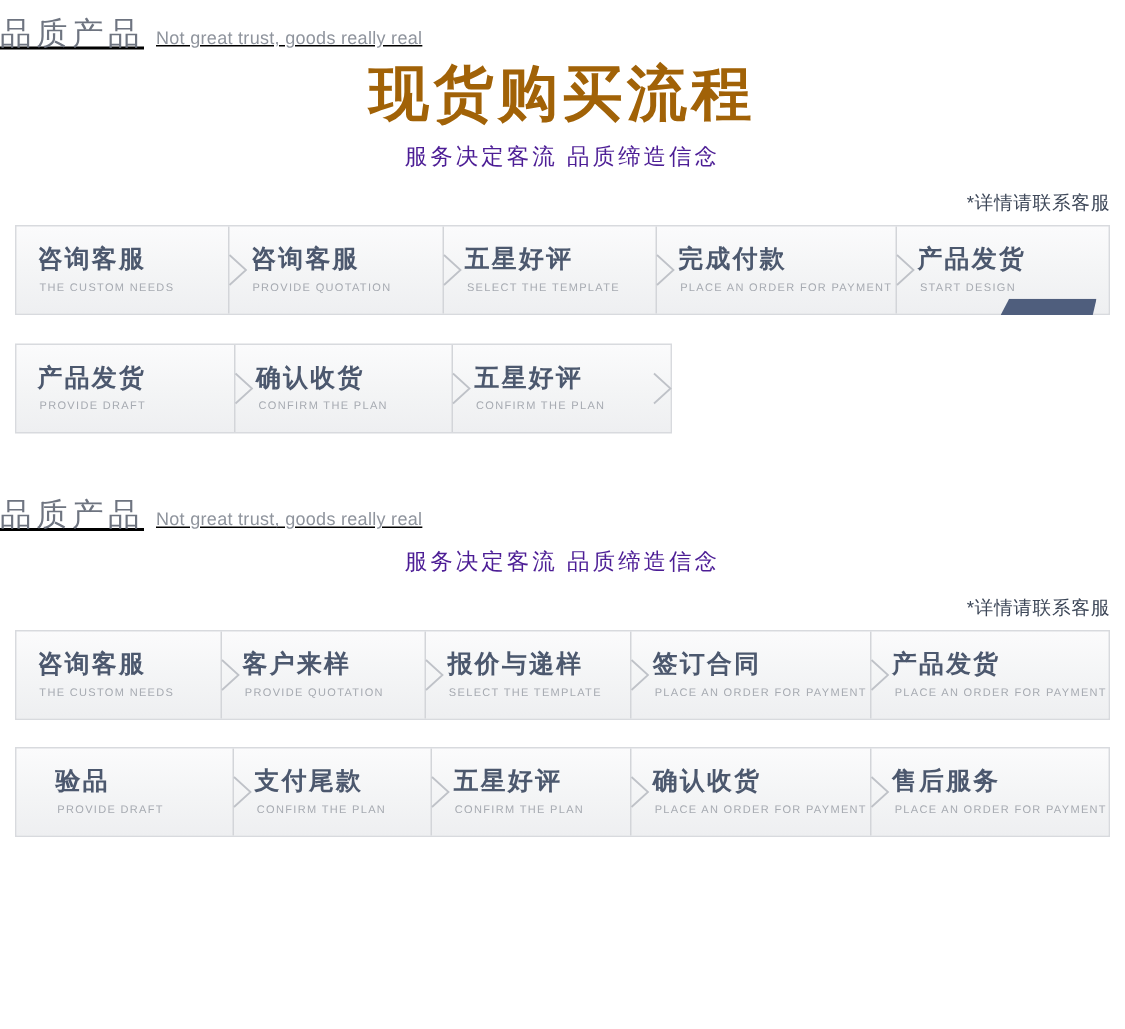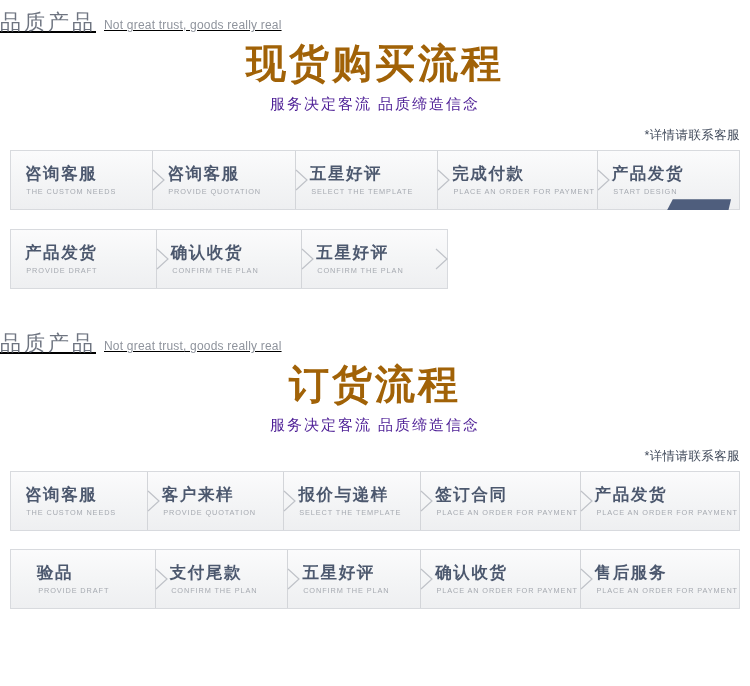--- a/index.html
+++ b/index.html
@@ -225,21 +225,20 @@
       </div>
     </div>
   </div>
 
   <div style="margin-top:40px;">
     <div class="heading-block">
       <div class="heading-top">
         <span class="heading-cn-small">品质产品</span>
         <span class="heading-en-small">Not great trust, goods really real</span>
       </div>
-      <div class="heading-main" style="margin-top:4px;">订货流程</div>
       <div class="heading-sub" style="margin-top:8px;">服务决定客流  品质缔造信念</div>
     </div>
 
     <div class="note" style="margin-top:13px;">*详情请联系客服</div>
 
     <div class="flow-row" style="margin-top:6px;">
       <div class="step">
         <span class="step-cn">咨询客服</span>
         <span class="step-en">THE CUSTOM NEEDS</span>
       </div>

